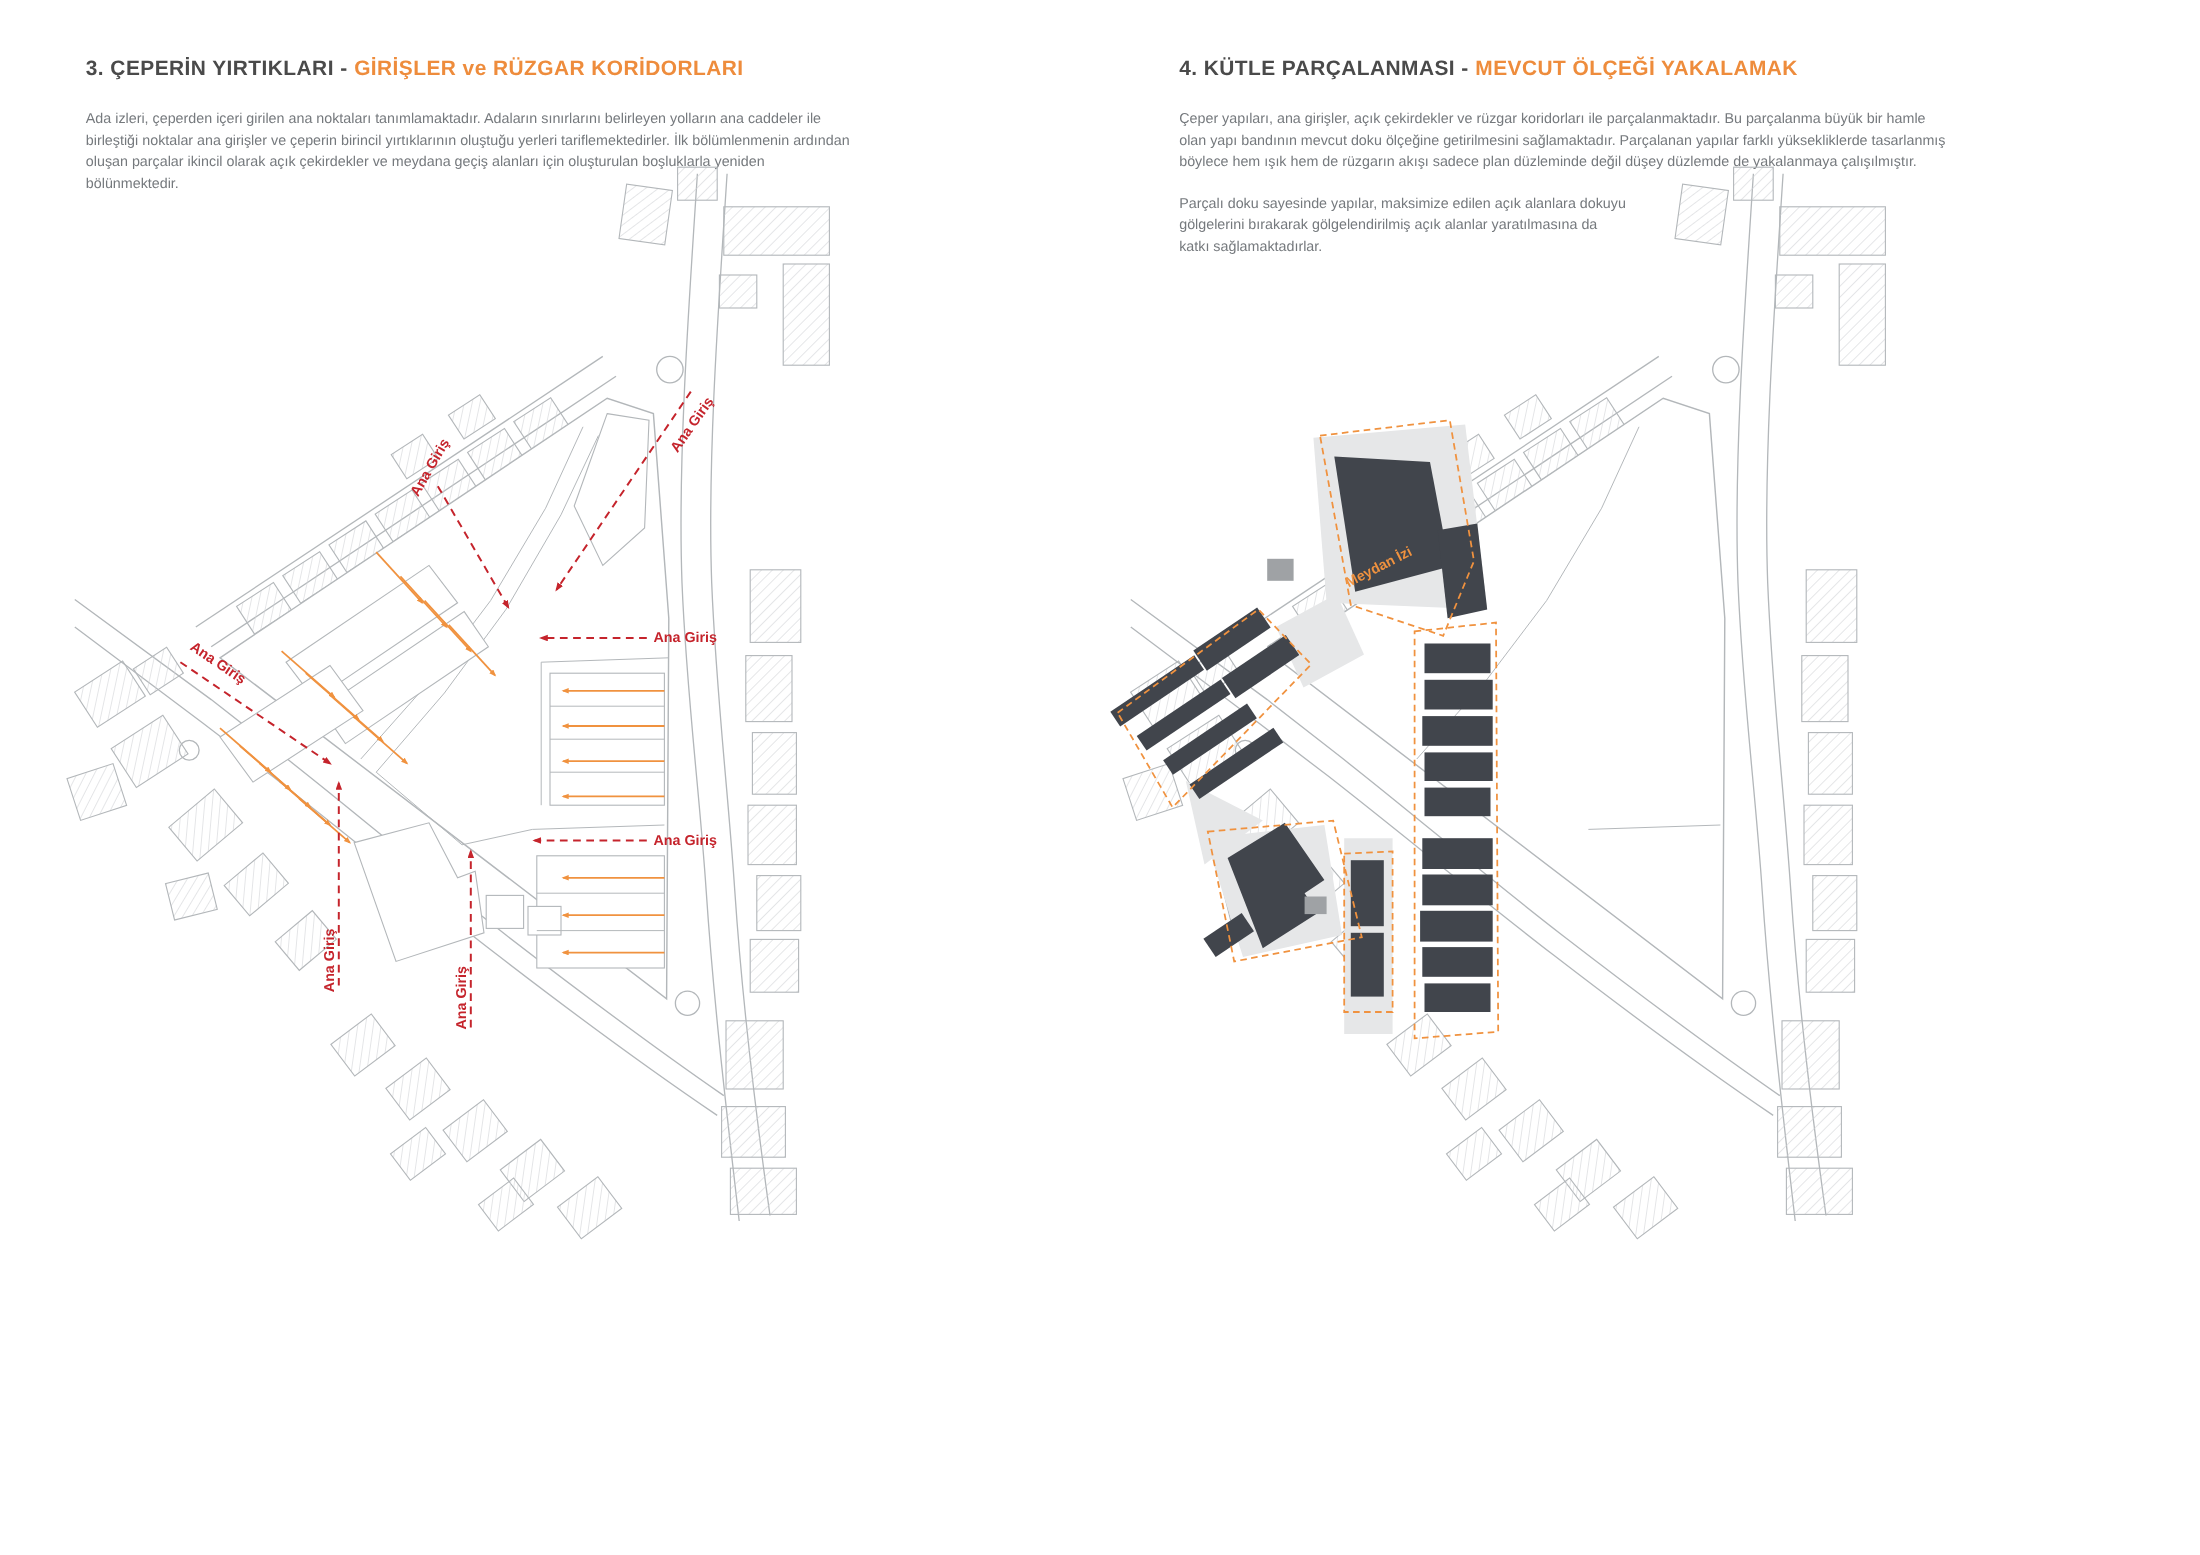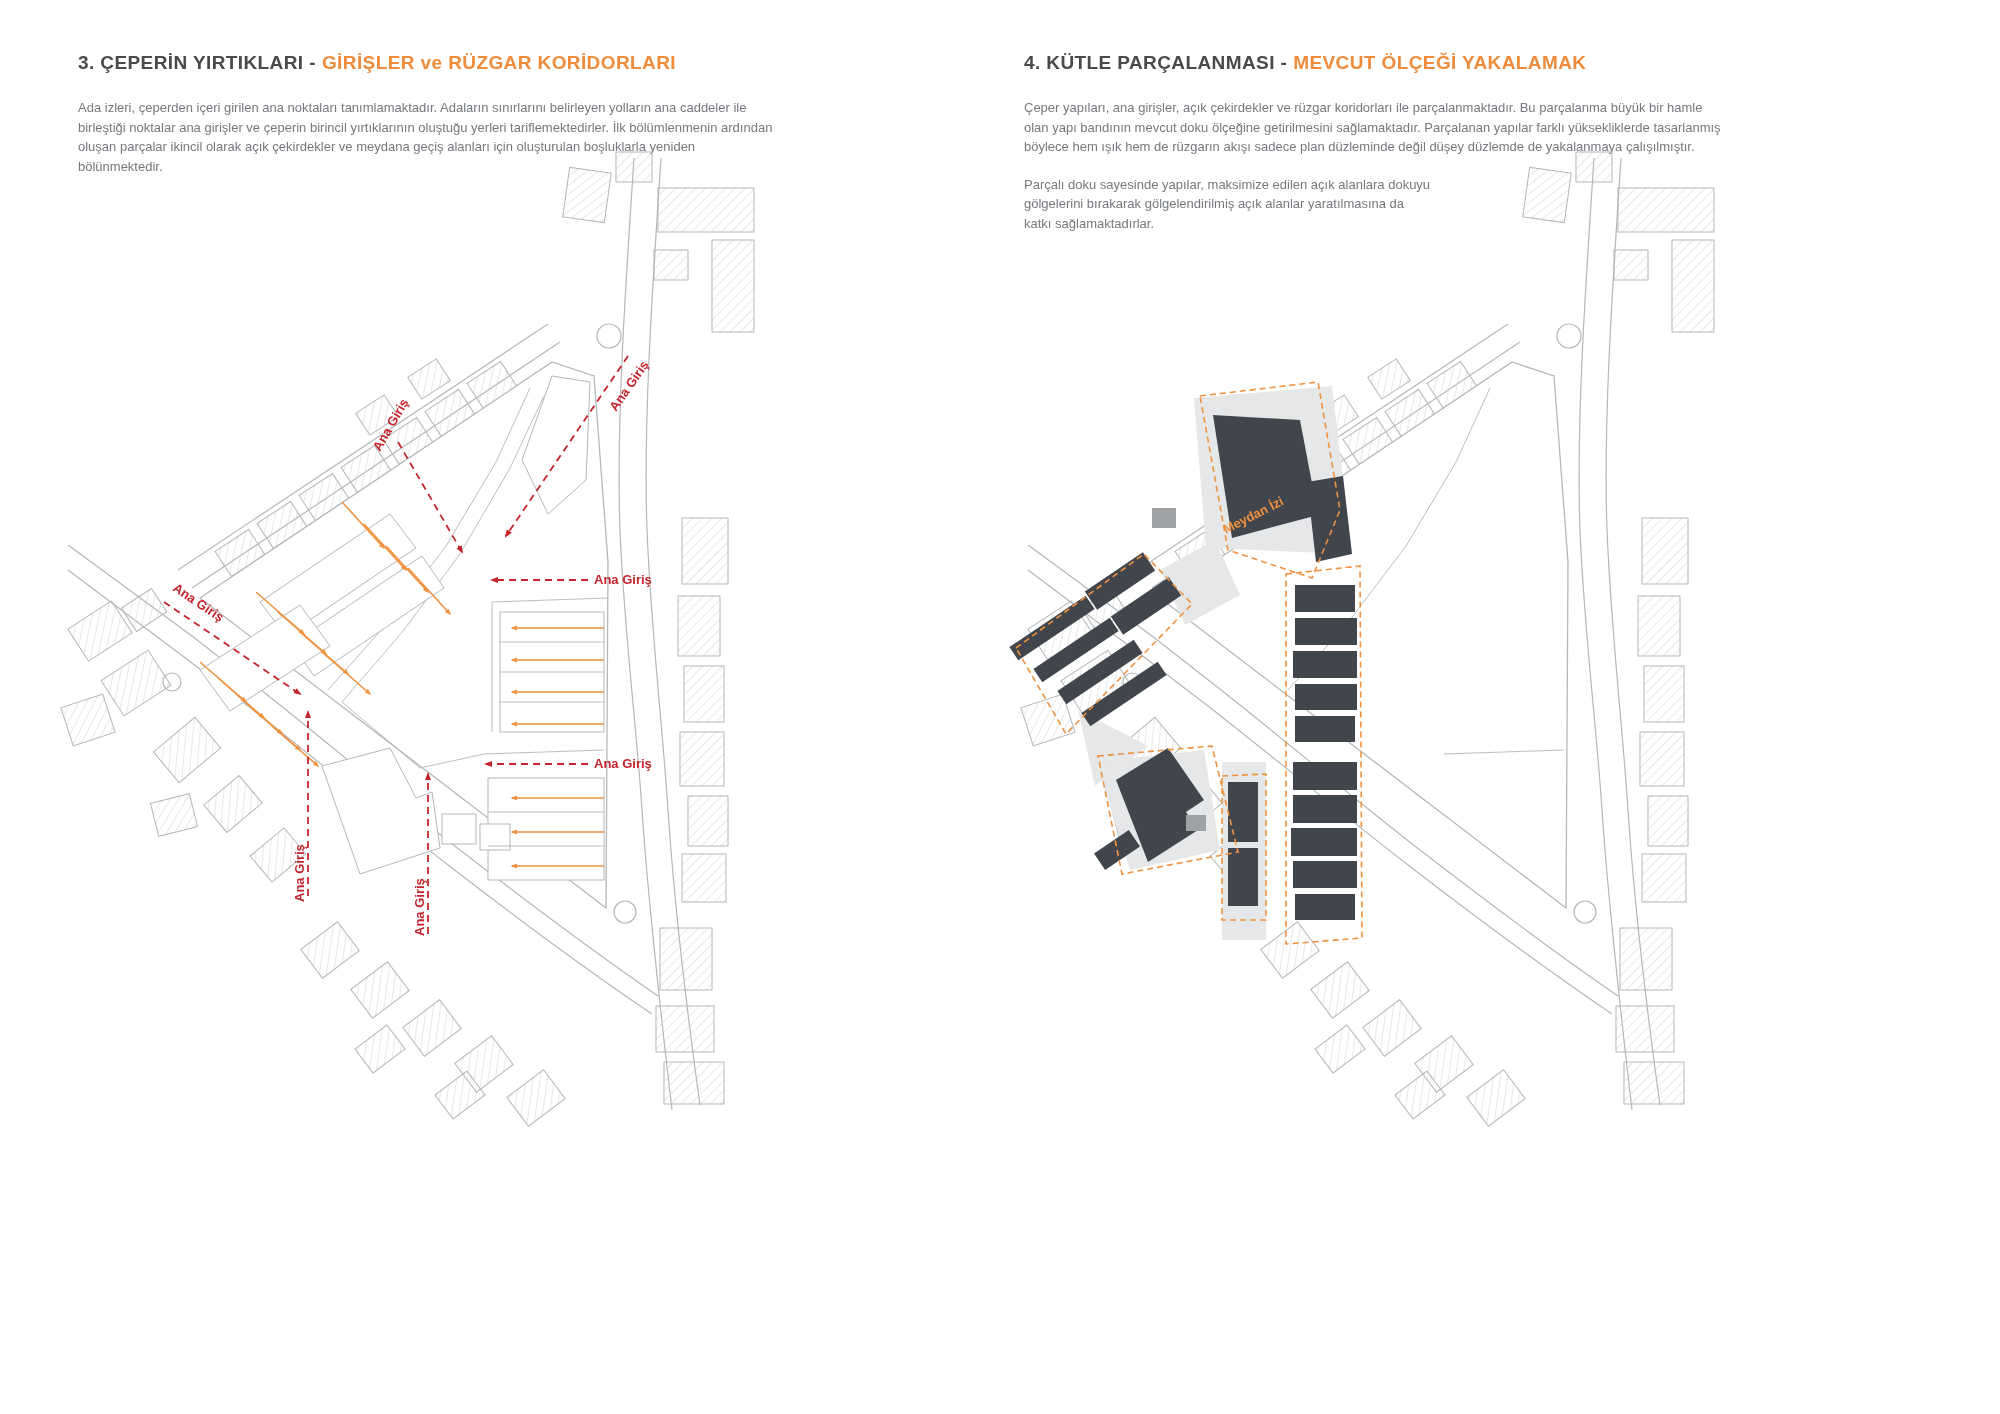--- a/index.html
+++ b/index.html
@@ -5,21 +5,21 @@
   :root{
     --accent_orange:#ee8c3c; --heading_gray:#4a4a4a; --body_gray:#75797d;
     --arrow_red:#c5242c; --arrow_orange:#f0923f; --map_line:#b3b7ba;
     --mass_dark:#41454c; --plaza_gray:#e6e7e8; --hatch_gray:#cfd2d4;
   }
   html,body{margin:0;padding:0;background:#ffffff;}
   .page{position:relative;width:2000px;height:1388px;background:#fff;overflow:hidden;
         font-family:"Liberation Sans",sans-serif;text-decoration:underline;}
   .panel{position:absolute;top:52px;width:700px;}
   .panel-left{left:78px;}
-  .panel-right{left:1024px;}
+  .panel-right{left:1072px;}
   h2{margin:0;font-size:19px;letter-spacing:.4px;color:var(--heading_gray);font-weight:bold;}
   h2 .accent{color:var(--accent_orange);margin-left:6px;}
   .panel p{margin:0 0 18px 0;font-size:13px;line-height:1.5;color:var(--body_gray);}
   .panel p.first{margin-top:24px;}
   .narrow{max-width:430px;}
   .narrow-r{max-width:410px;}
   .map-svg{position:absolute;top:150px;}
   .map-left{left:60px;}
   .map-right{left:1000px;}
 

